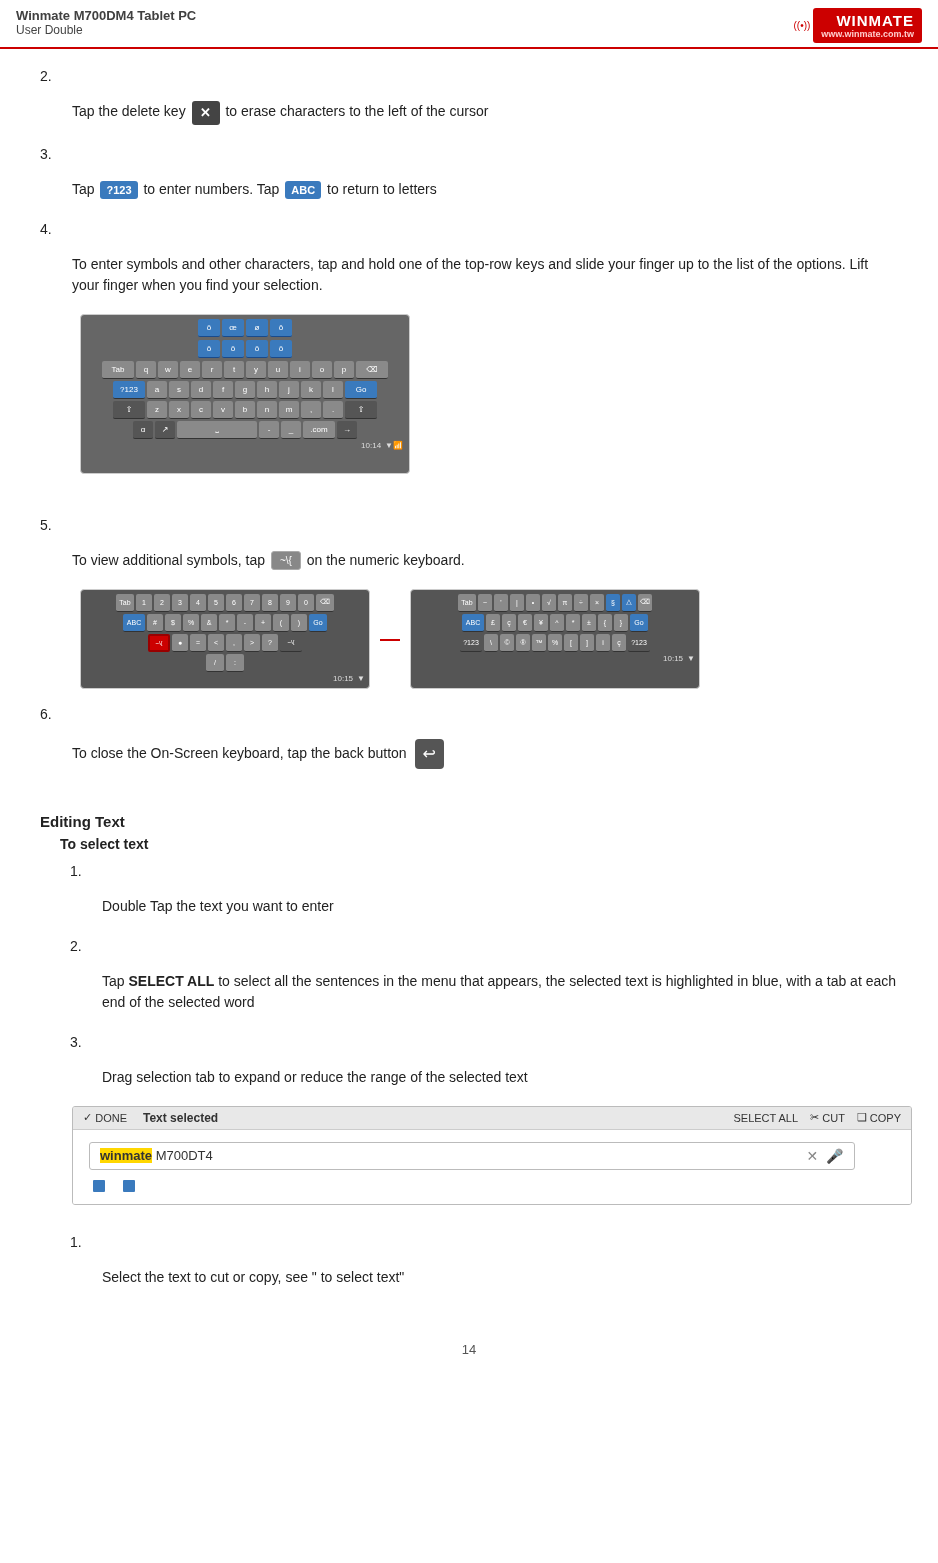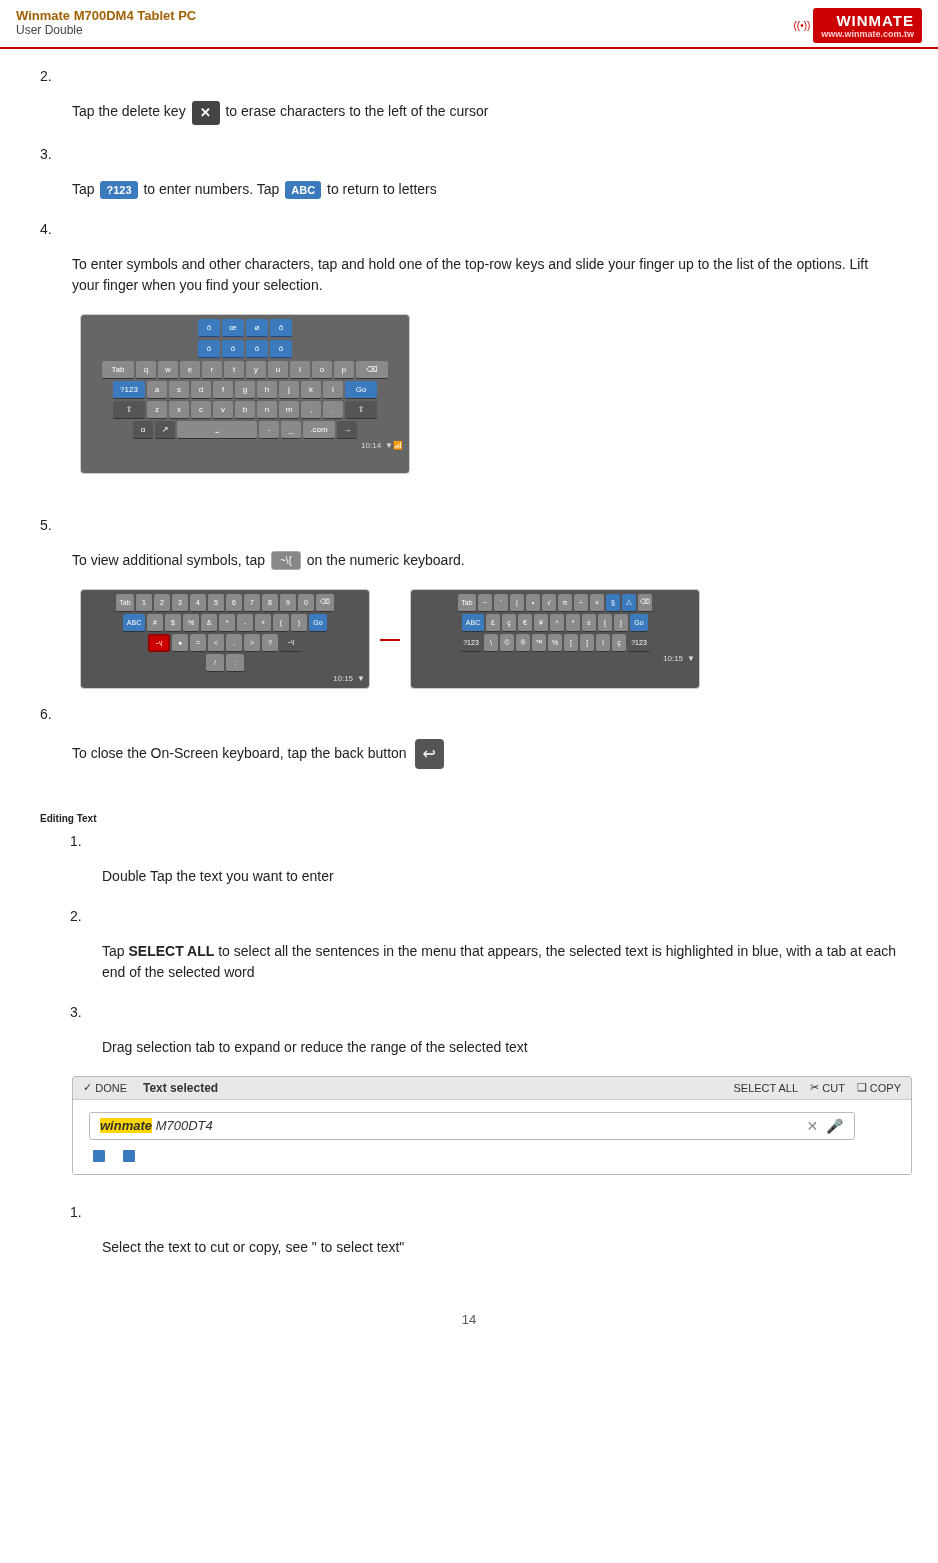--- a/index.html
+++ b/index.html
@@ -20,21 +20,21 @@
       padding: 8px 16px 4px 16px;
       border-bottom: 2px solid #c00;
     }
     .header-left {
       display: flex;
       flex-direction: column;
     }
     .header-title {
       font-size: 13px;
       font-weight: bold;
-      color: #a16207;
+      color: #404040;
     }
     .header-subtitle {
       font-size: 12px;
       color: #444;
     }
     .header-logo {
       display: flex;
       align-items: center;
     }
     .logo-box {
@@ -194,21 +194,21 @@
       color: #fff;
       border-radius: 4px;
       padding: 3px 8px;
       font-size: 16px;
       vertical-align: middle;
       margin-left: 4px;
     }
 
     
     .section-heading {
-      font-size: 10px;
+      font-size: 15px;
       font-weight: bold;
       color: #222;
       margin-bottom: 6px;
       margin-top: 10px;
     }
     .sub-heading {
       font-size: 14px;
       font-weight: bold;
       color: #222;
       margin-bottom: 8px;
@@ -274,21 +274,20 @@
       color: #333;
       display: flex;
       align-items: center;
       gap: 8px;
       background: #fff;
       margin-bottom: 10px;
       width: 95%;
     }
     .text-sel-input .input-text {
       flex: 1;
-      font-style: italic;
     }
     .text-sel-input .highlighted {
       background: #ffd700;
       font-weight: bold;
     }
     .text-sel-input .x-btn {
       color: #888;
       font-size: 14px;
     }
     .text-sel-input .mic-btn {
@@ -581,20 +580,21 @@
       To close the On-Screen keyboard, tap the back button
       <span class="back-btn-icon">↩</span>
     </span>
   </div>
 
   <br>
 
   
   <div class="section-heading">Editing Text</div>
 
+  <div class="sub-heading">To select text</div>
 
   <div class="indented">
     <div class="list-item">
       <span class="list-num">1.</span>
       <span class="list-text">Double Tap the text you want to enter</span>
     </div>
     <div class="list-item">
       <span class="list-num">2.</span>
       <span class="list-text">
         Tap <strong>SELECT ALL</strong> to select all the sentences in the menu that appears, the selected text is highlighted in blue, with a tab at each end of the selected word

